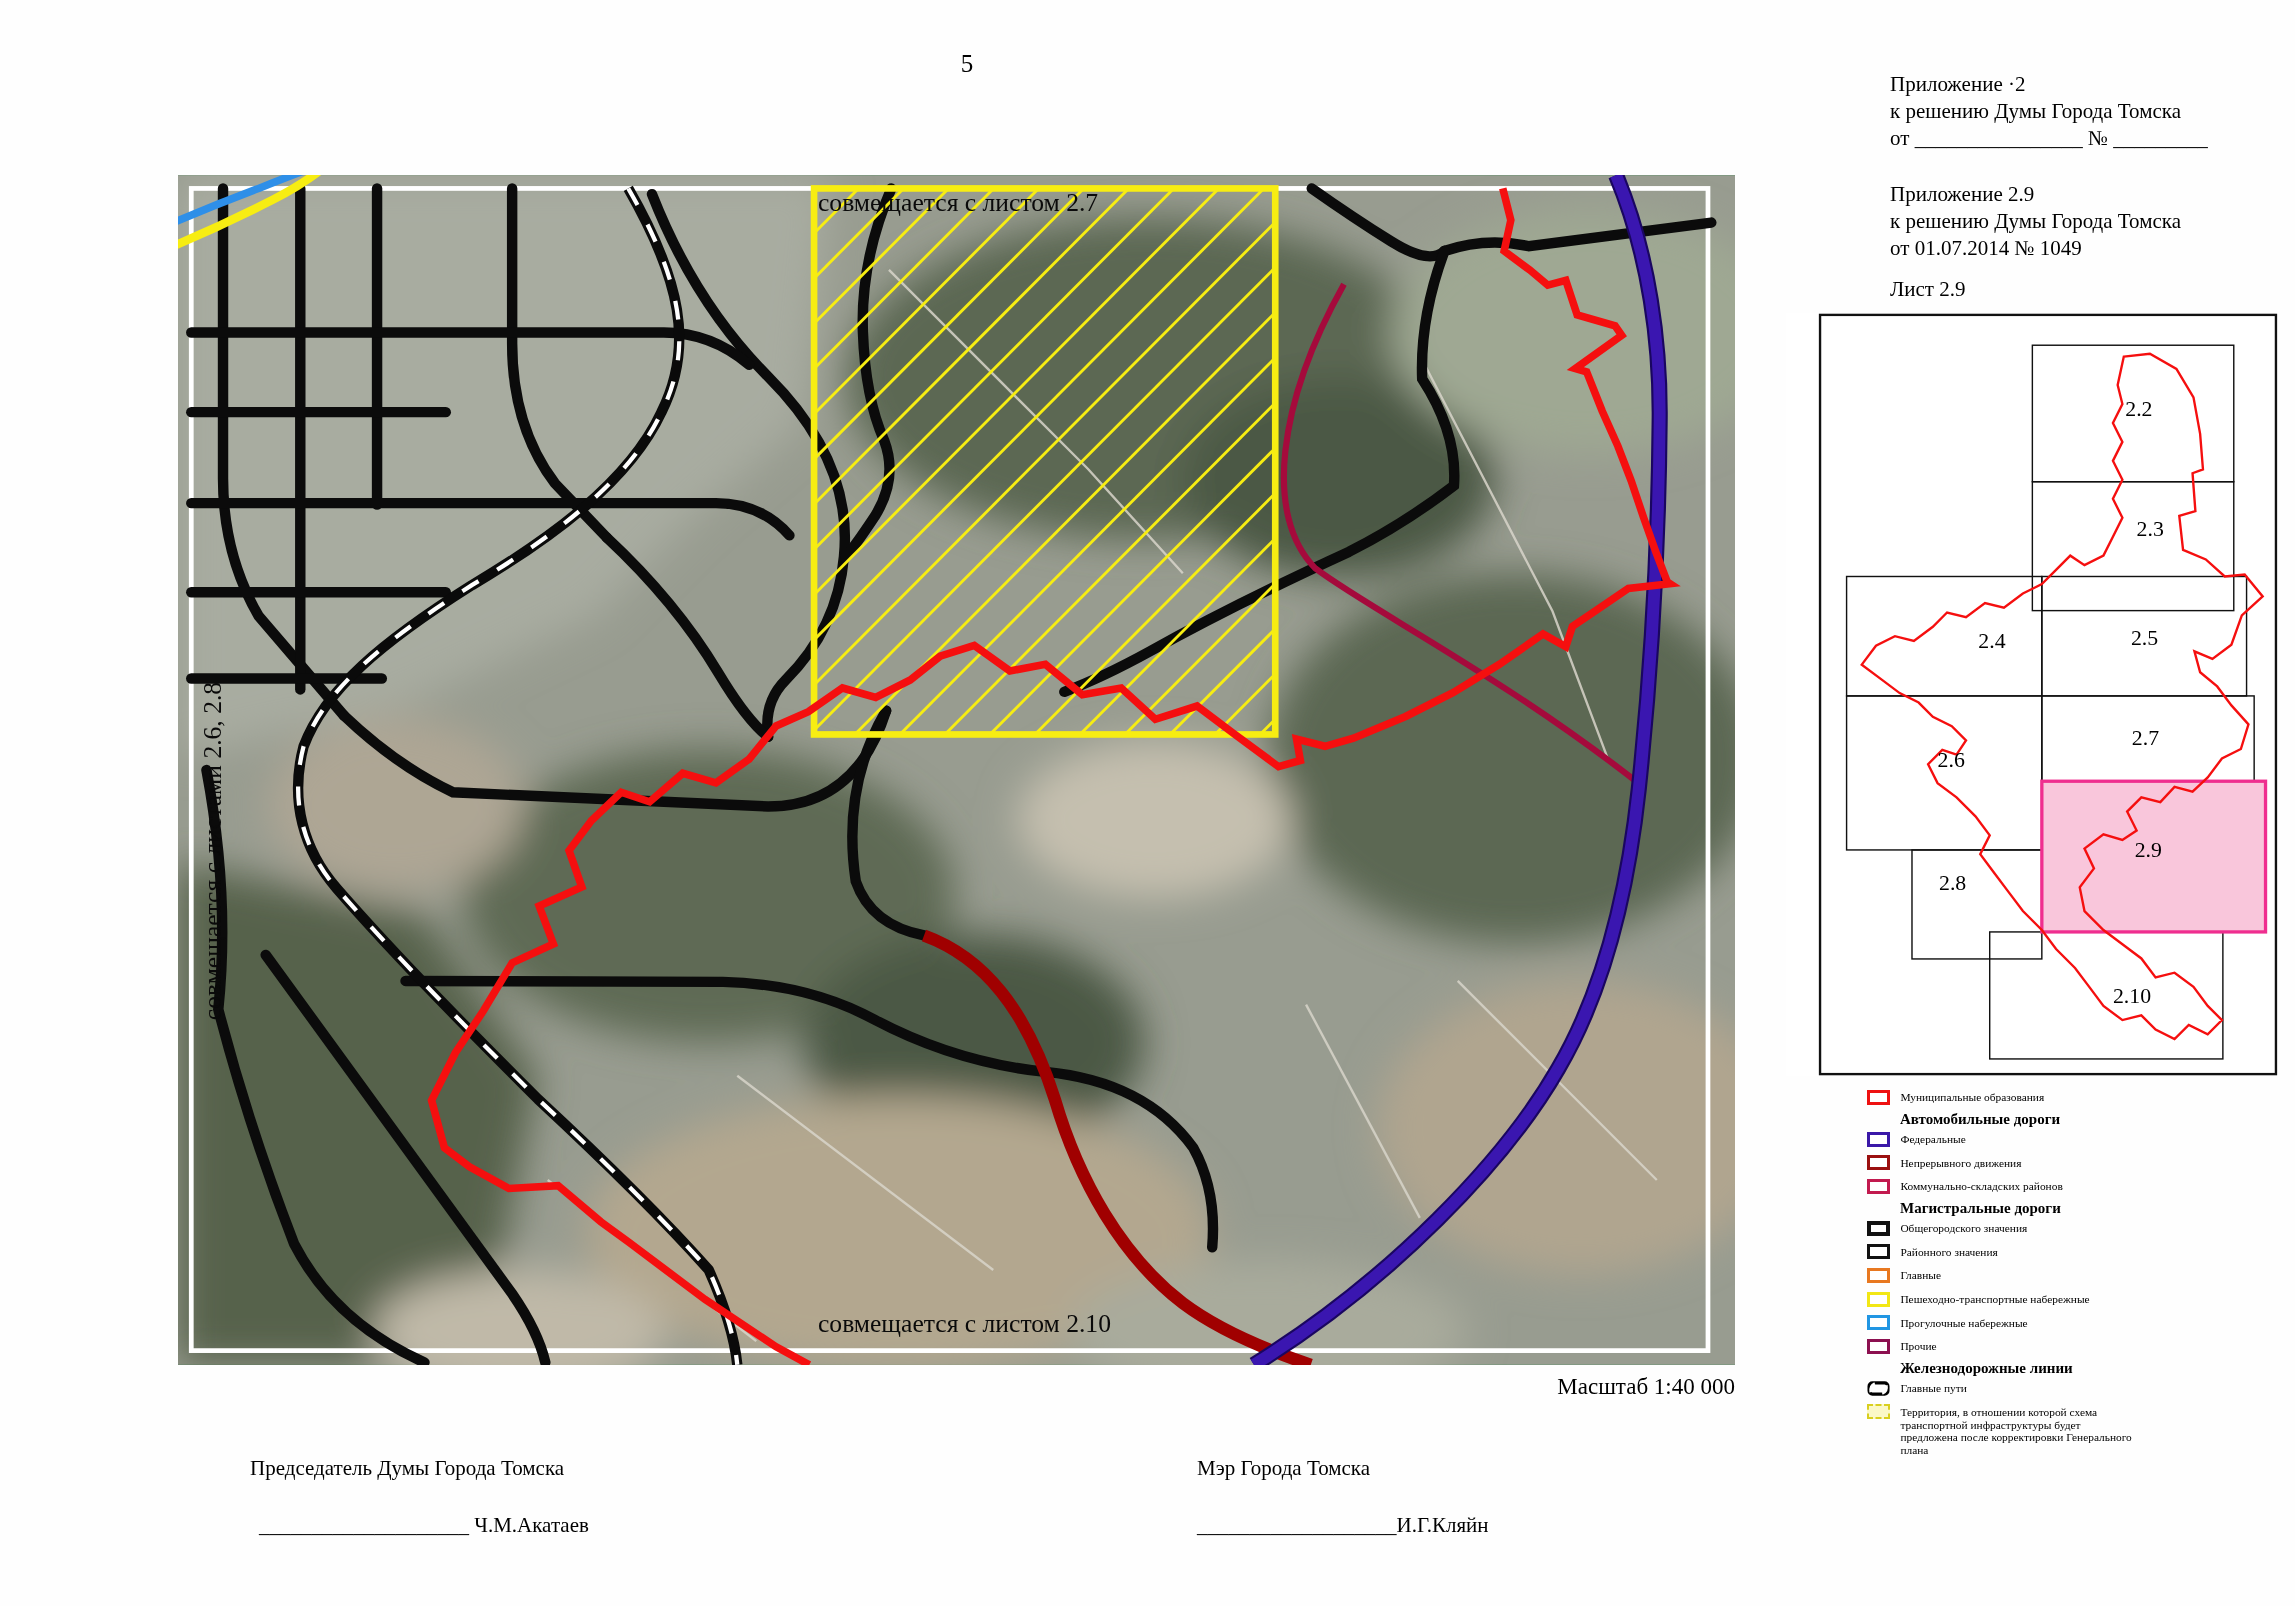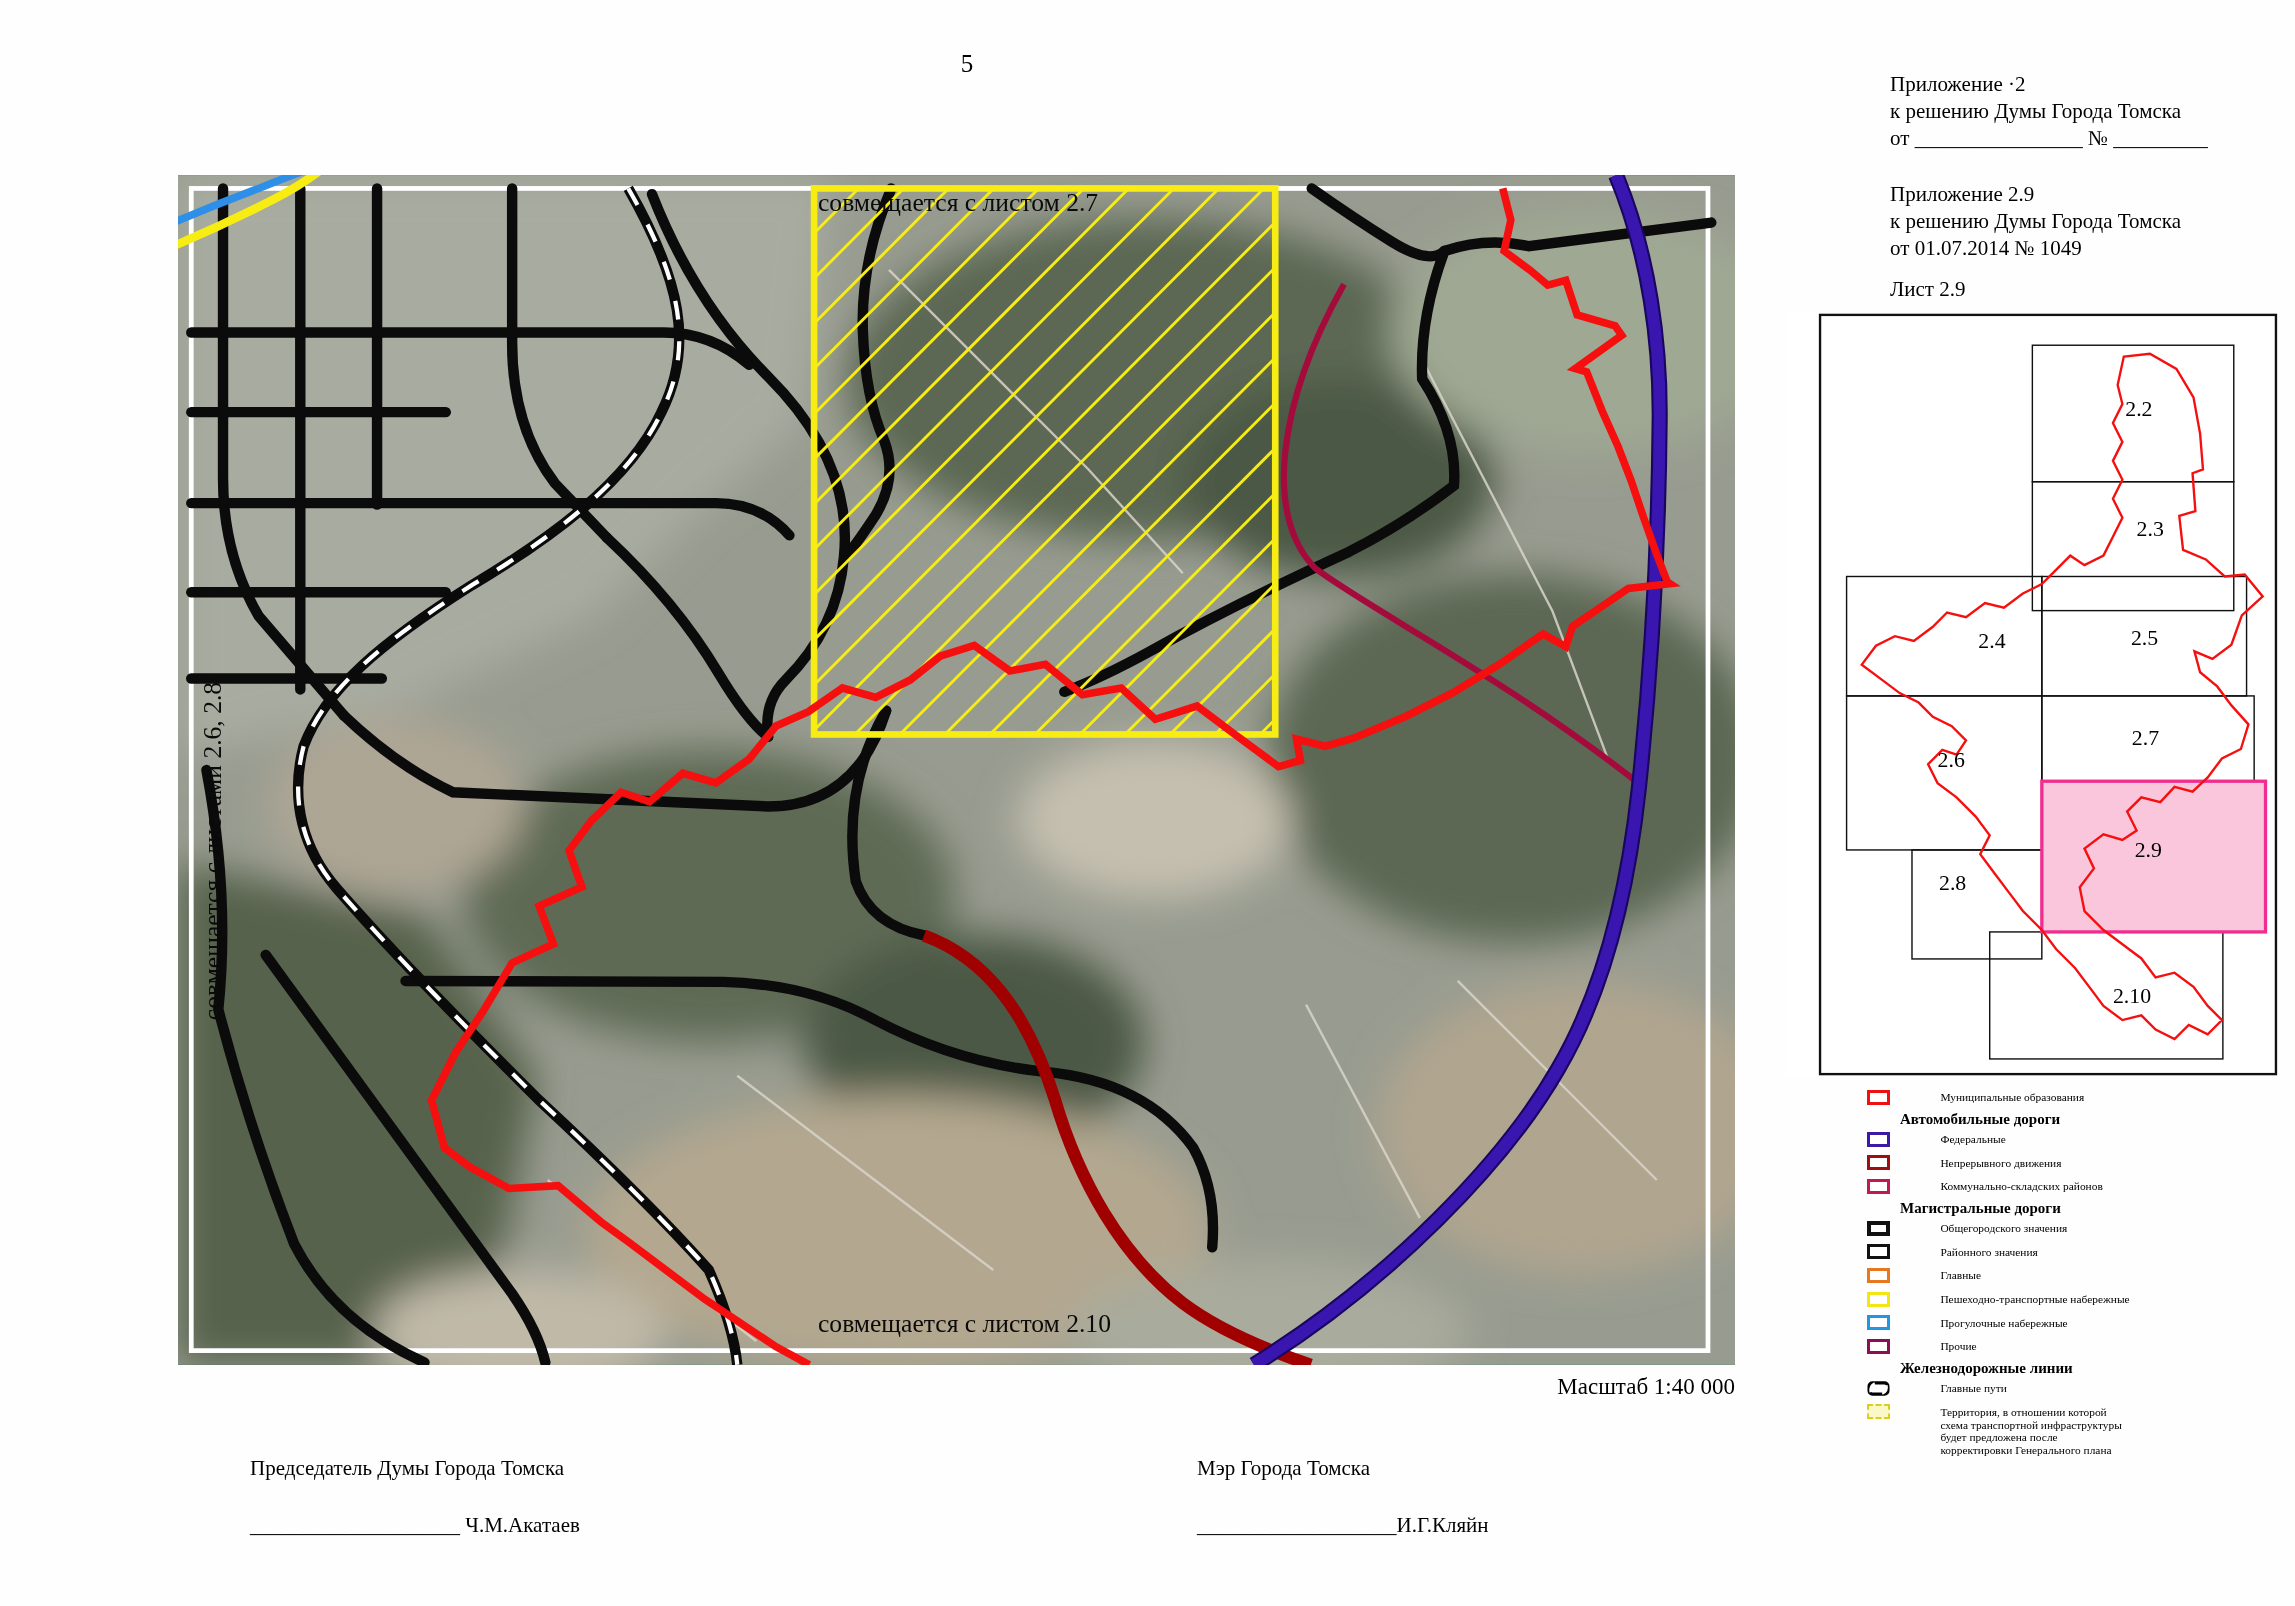--- a/index.html
+++ b/index.html
@@ -15,28 +15,28 @@
   .map-wrap{left:178px;top:175px;width:1557px;height:1190px;overflow:hidden;background:#15803d;}
   .map-label{position:absolute;font-size:25.6px;color:#0a0a0a;white-space:nowrap;}
   .map-label-top{left:640px;top:13.3px;}
   .map-label-bottom{left:640px;top:1134px;}
   .map-label-left{left:-205px;top:661px;width:479px;text-align:center;transform:rotate(-90deg);}
   .scale-label{left:1166px;top:1374px;width:569px;text-align:right;font-size:23px;}
   
   .index-wrap{left:1786px;top:313px;width:460px;height:763px;background:#fff;padding-left:32px;}
   
   .legend{left:1867px;top:1089px;width:265px;font-size:11.4px;line-height:12.8px;}
-  .legend-row{display:flex;align-items:flex-start;margin-bottom:6.6px;min-height:17px;gap:40px;}
+  .legend-row{display:flex;align-items:flex-start;margin-bottom:6.6px;min-height:17px;}
   .legend-swatch{flex:0 0 23px;width:23px;height:15px;box-sizing:border-box;background:#fff;
                  margin-right:10.4px;margin-top:0.5px;}
   .legend-heading{font-weight:bold;font-size:15px;margin:2.8px 0 5.7px 33px;}
   .legend-label{padding-top:1.9px;}
   
   .sig-title-left{left:250px;top:1456px;font-size:21px;}
-  .sig-name-left{left:250px;top:1513px;font-size:21px;}
+  .sig-name-left{left:259px;top:1513px;font-size:21px;}
   .sig-title-right{left:1197px;top:1456px;font-size:21px;}
   .sig-name-right{left:1197px;top:1513px;font-size:21px;}
   svg{display:block;}
 </style>
 </head>
 <body>
 
 <div class="page">
 
   <div class="abs page-number">5</div>

